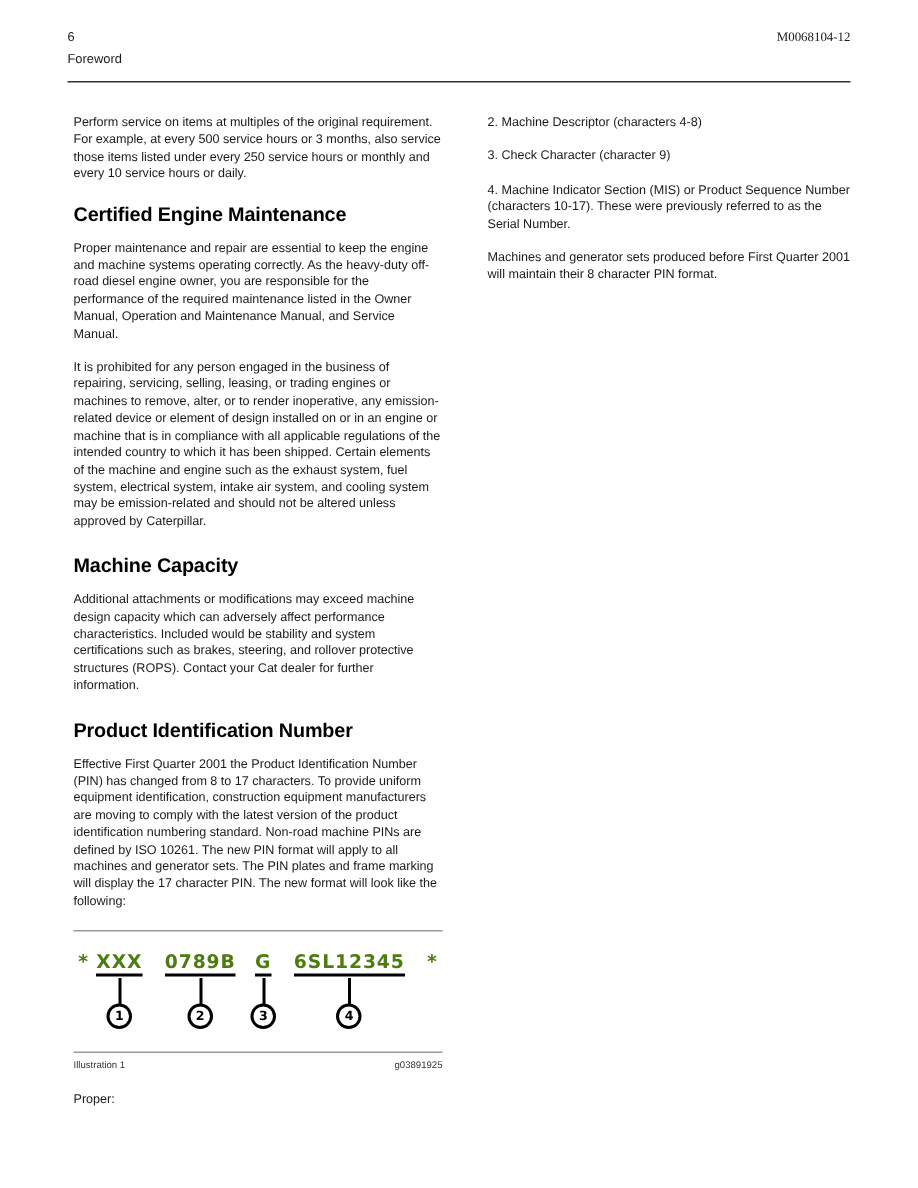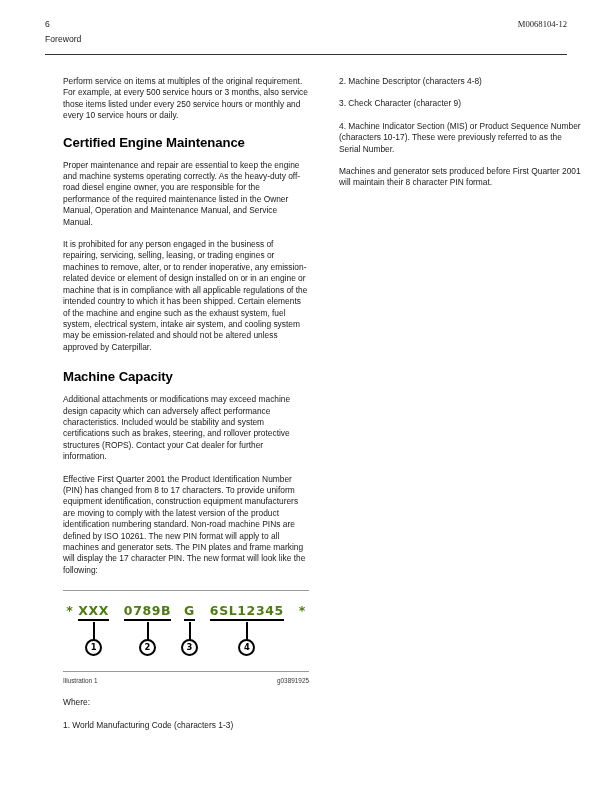--- a/index.html
+++ b/index.html
@@ -55,21 +55,21 @@
   }
   .header-rule {
     margin-top: 8px;
     border-top: 1.3px solid #333;
     width: 522px;
   }
 
   
   .columns {
     position: absolute;
-    left: 63px;
+    left: 49px;
     top: 76px;
     width: 522px;
     display: flex;
     gap: 30px;
   }
   .col {
     width: 246px;
   }
 
   p.body-text {
@@ -222,20 +222,21 @@
 
       <p class="body-text">Perform service on items at multiples of the original requirement. For example, at every 500 service hours or 3 months, also service those items listed under every 250 service hours or monthly and every 10 service hours or daily.</p>
 
       <h2 class="section-head first">Certified Engine Maintenance</h2>
       <p class="body-text">Proper maintenance and repair are essential to keep the engine and machine systems operating correctly. As the heavy-duty off-road diesel engine owner, you are responsible for the performance of the required maintenance listed in the Owner Manual, Operation and Maintenance Manual, and Service Manual.</p>
       <p class="body-text">It is prohibited for any person engaged in the business of repairing, servicing, selling, leasing, or trading engines or machines to remove, alter, or to render inoperative, any emission-related device or element of design installed on or in an engine or machine that is in compliance with all applicable regulations of the intended country to which it has been shipped. Certain elements of the machine and engine such as the exhaust system, fuel system, electrical system, intake air system, and cooling system may be emission-related and should not be altered unless approved by Caterpillar.</p>
 
       <h2 class="section-head">Machine Capacity</h2>
       <p class="body-text">Additional attachments or modifications may exceed machine design capacity which can adversely affect performance characteristics. Included would be stability and system certifications such as brakes, steering, and rollover protective structures (ROPS). Contact your Cat dealer for further information.</p>
 
+      <h2 class="section-head">Product Identification Number</h2>
       <p class="body-text">Effective First Quarter 2001 the Product Identification Number (PIN) has changed from 8 to 17 characters. To provide uniform equipment identification, construction equipment manufacturers are moving to comply with the latest version of the product identification numbering standard. Non-road machine PINs are defined by ISO 10261. The new PIN format will apply to all machines and generator sets. The PIN plates and frame marking will display the 17 character PIN. The new format will look like the following:</p>
 
       <div class="illus-wrap">
         <div class="illus-rule-top"></div>
 
         <div class="illus-figure">
           <div class="pin-row">
             <span class="pin-star">*</span>
             <span class="pin-seg" id="seg0">
               <span>XXX</span>
@@ -273,22 +274,21 @@
           </div>
         </div>
 
         <div class="illus-rule-bottom"></div>
         <div class="illus-caption">
           <span>Illustration 1</span>
           <span>g03891925</span>
         </div>
       </div>
 
-      <p class="where-line">Where:</p>
-      <p class="where-item">1. World Manufacturing Code (characters 1-3)</p>
+      <p class="where-line">Proper:</p>
     </div>
 
     <div class="col">
       <p class="body-text">2. Machine Descriptor (characters 4-8)</p>
       <p class="body-text">3. Check Character (character 9)</p>
       <p class="body-text">4. Machine Indicator Section (MIS) or Product Sequence Number (characters 10-17). These were previously referred to as the Serial Number.</p>
       <p class="body-text">Machines and generator sets produced before First Quarter 2001 will maintain their 8 character PIN format.</p>
     </div>
 
   </div>

